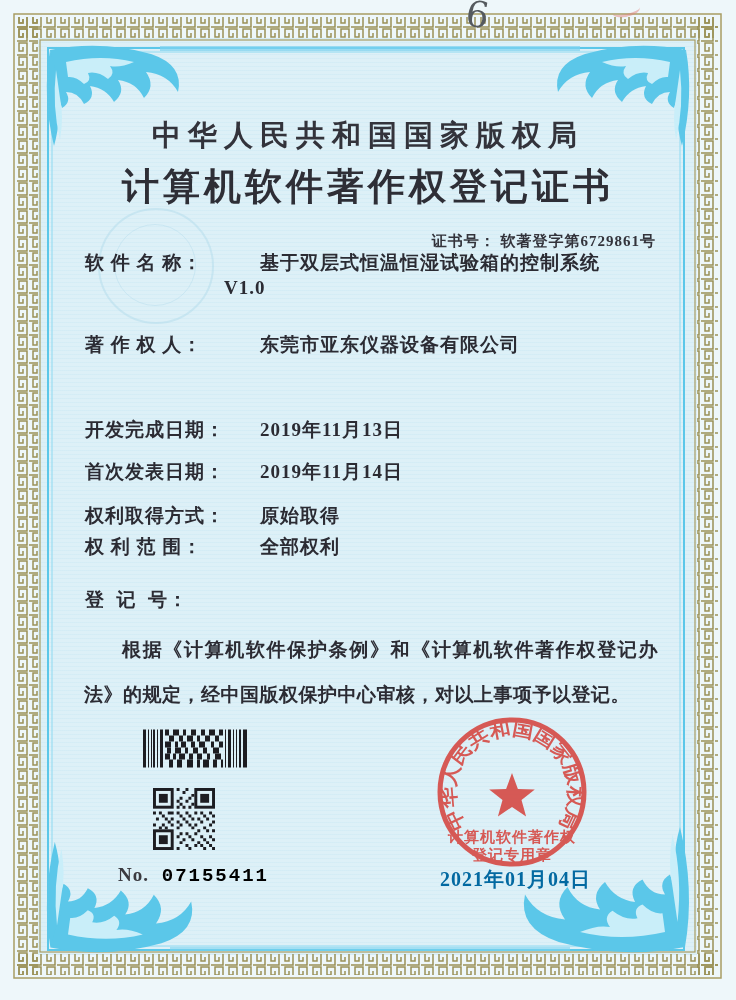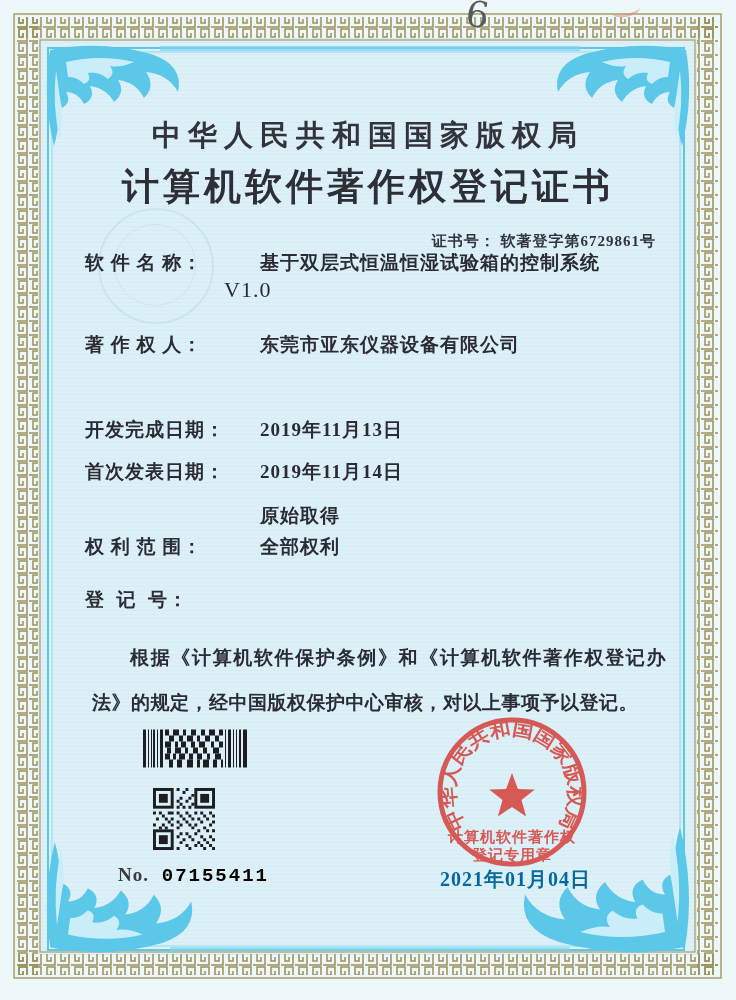--- a/index.html
+++ b/index.html
@@ -36,23 +36,23 @@
     position:absolute;left:0;top:162px;width:736px;text-align:center;
     font-size:37px;font-weight:bold;letter-spacing:4px;color:#2e2e36;
   }
   .certno{
     position:absolute;right:80px;top:215px;font-size:15px;font-weight:bold;
     letter-spacing:1px;color:#33333b;margin-top:17px;
   }
   .row{position:absolute;left:85px;width:580px;height:26px;font-size:19px;font-weight:bold;}
   .row .lab{position:absolute;left:0;top:0;white-space:pre;letter-spacing:1px;}
   .row .val{position:absolute;left:139px;top:0;white-space:nowrap;letter-spacing:1px;margin-left:36px;}
-  .val2{position:absolute;left:224px;top:277px;font-size:22px;font-weight:normal;letter-spacing:1px;}
+  .val2{position:absolute;left:224px;top:277px;font-size:19px;font-weight:bold;letter-spacing:1px;}
   .statement{
-    position:absolute;left:84px;top:627px;width:574px;margin:8px;
+    position:absolute;left:84px;top:627px;width:574px;margin:0;
     font-size:19px;font-weight:bold;line-height:45px;letter-spacing:0.5px;
     text-indent:2em;text-align:justify;color:#2b2b33;
   }
   .barcode{position:absolute;left:143px;top:729px;}
   .qrcode{position:absolute;left:150px;top:788px;}
   .serial{position:absolute;left:118px;top:864px;font-size:19px;}
   .serial .pfx{color:#3a3a40;font-weight:bold;letter-spacing:1px;}
   .serial .num{color:#000000;font-family:Liberation Mono, monospace;
                font-weight:bold;letter-spacing:2px;margin-left:8px;}
   .issue-date{position:absolute;left:440px;top:866px;font-size:20px;font-weight:bold;
@@ -125,20 +125,21 @@
     <span class="lab">开发完成日期：</span>
     <span class="val">2019年11月13日</span>
   </div>
 
   <div class="row" style="top:459px">
     <span class="lab">首次发表日期：</span>
     <span class="val">2019年11月14日</span>
   </div>
 
   <div class="row" style="top:503px">
+    <span class="lab">权利取得方式：</span>
     <span class="val">原始取得</span>
   </div>
 
   <div class="row" style="top:534px">
     <span class="lab">权 利 范 围：</span>
     <span class="val">全部权利</span>
   </div>
 
   <div class="row" style="top:587px">
     <span class="lab">登  记  号：</span>

